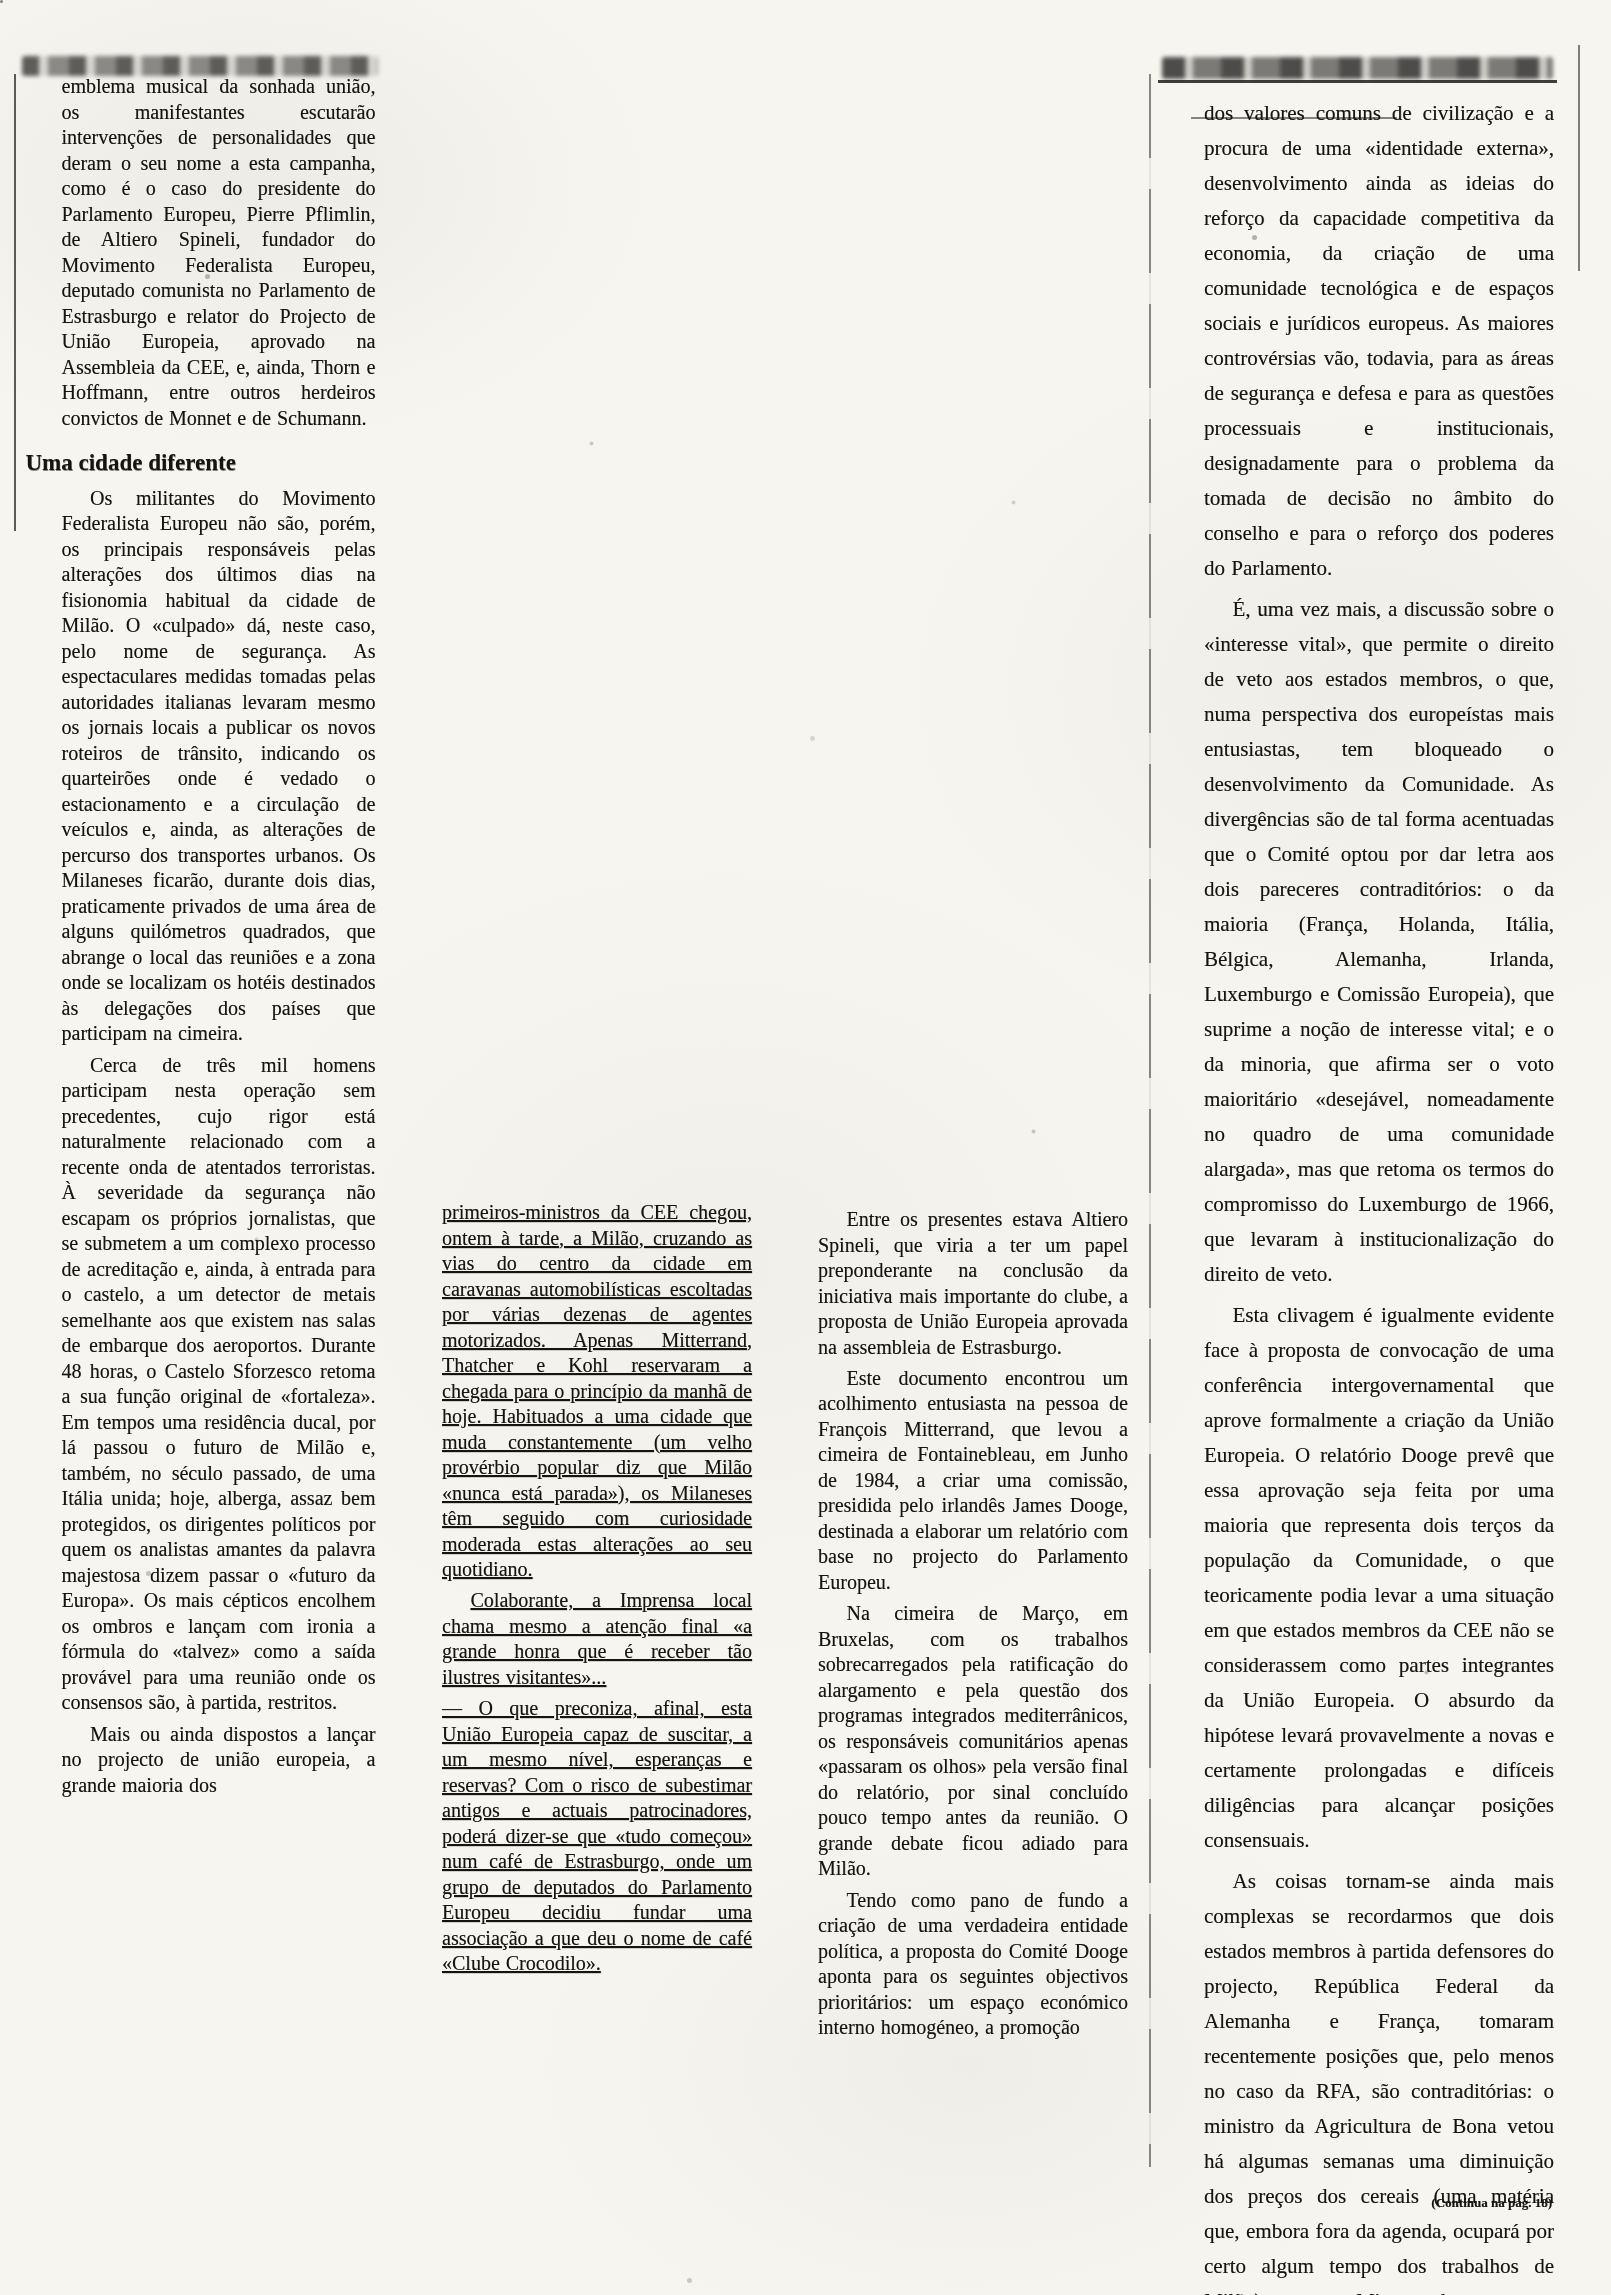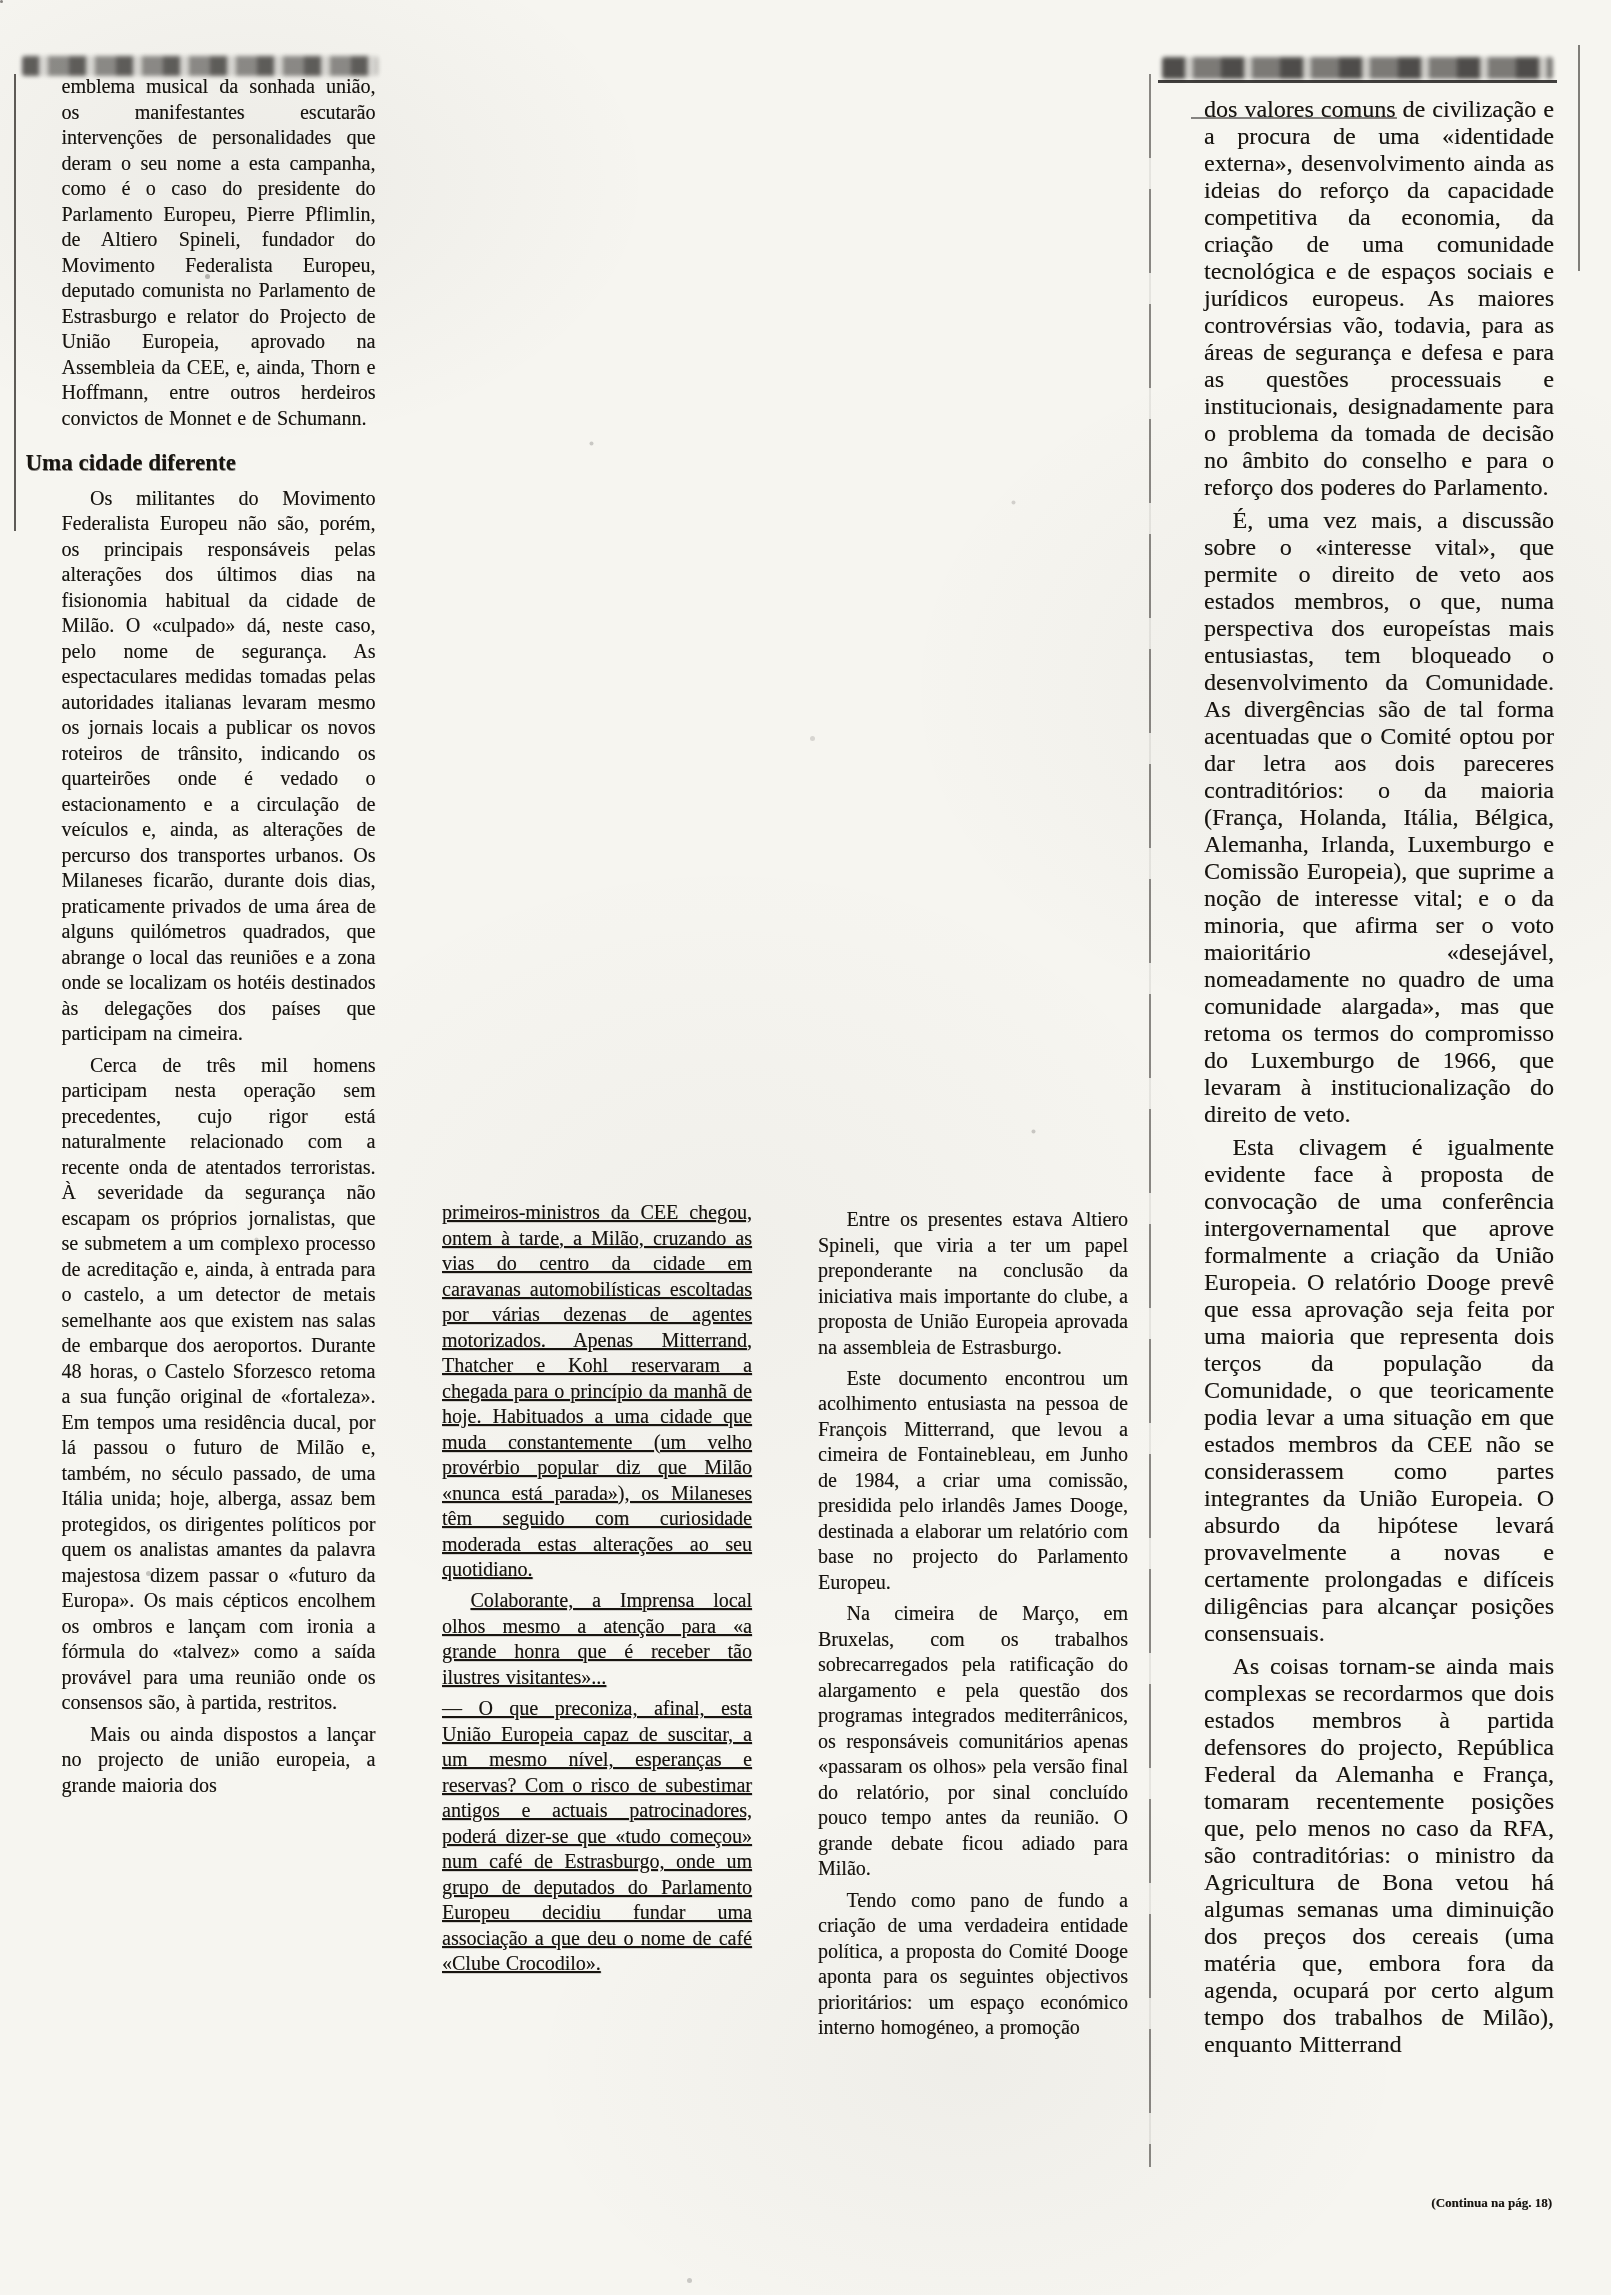--- a/index.html
+++ b/index.html
@@ -25,21 +25,21 @@
   .col p.noindent { text-indent:0; }
   .col h2 {
     font-size:23px; line-height:27.5px; font-weight:bold;
     margin:17.7px 0 9.8px 0; white-space:pre-line; text-align:left;
     text-shadow:0.4px 0.5px 0.6px rgba(25,20,18,.5);
   }
   .col-left   { left:25.5px;   top:74px;  width:350px; }
   .col-middle { left:406px;  top:1200px; width:346px;text-decoration:underline; }
   .col-third  { left:782px; top:1207px; width:346px; }
   .col-right  { left:1168px; top:96px;  width:386px; }
-  .col-right p { font-size:24px; line-height:27px; }
+  .col-right p { font-size:21px; line-height:35px; }
 
   .continuation {
     position:absolute; left:1297px; top:2195px; width:255px;
     font-size:13px; font-weight:bold; text-align:right;
     text-shadow:0.3px 0.4px 0.5px rgba(25,20,18,.42);
   }
 
   .artifact { position:absolute; pointer-events:none; }
   .smudge-top-left {
     left:21.6px; top:56px; width:356px; height:19.7px; border-radius:2.9px;
@@ -94,21 +94,21 @@
 <div class="col col-left" lang="pt">
     <p class="noindent">emblema musical da sonhada união, os manifestantes escutarão intervenções de personalidades que deram o seu nome a esta campanha, como é o caso do presidente do Parlamento Europeu, Pierre Pflimlin, de Altiero Spineli, fundador do Movimento Federalista Europeu, deputado comunista no Parlamento de Estrasburgo e relator do Projecto de União Europeia, aprovado na Assembleia da CEE, e, ainda, Thorn e Hoffmann, entre outros herdeiros convictos de Monnet e de Schumann.</p>
     <h2>Uma cidade diferente</h2>
     <p>Os militantes do Movimento Federalista Europeu não são, porém, os principais responsáveis pelas alterações dos últimos dias na fisionomia habitual da cidade de Milão. O «culpado» dá, neste caso, pelo nome de segurança. As espectaculares medidas tomadas pelas autoridades italianas levaram mesmo os jornais locais a publicar os novos roteiros de trânsito, indicando os quarteirões onde é vedado o estacionamento e a circulação de veículos e, ainda, as alterações de percurso dos transportes urbanos. Os Milaneses ficarão, durante dois dias, praticamente privados de uma área de alguns quilómetros quadrados, que abrange o local das reuniões e a zona onde se localizam os hotéis destinados às delegações dos países que participam na cimeira.</p>
     <p>Cerca de três mil homens participam nesta operação sem precedentes, cujo rigor está naturalmente relacionado com a recente onda de atentados terroristas. À severidade da segurança não escapam os próprios jornalistas, que se submetem a um complexo processo de acreditação e, ainda, à entrada para o castelo, a um detector de metais semelhante aos que existem nas salas de embarque dos aeroportos. Durante 48 horas, o Castelo Sforzesco retoma a sua função original de «fortaleza». Em tempos uma residência ducal, por lá passou o futuro de Milão e, também, no século passado, de uma Itália unida; hoje, alberga, assaz bem protegidos, os dirigentes políticos por quem os analistas amantes da palavra majestosa dizem passar o «futuro da Europa». Os mais cépticos encolhem os ombros e lançam com ironia a fórmula do «talvez» como a saída provável para uma reunião onde os consensos são, à partida, restritos.</p>
     <p>Mais ou ainda dispostos a lançar no projecto de união europeia, a grande maioria dos</p>
   </div>
 
 <div class="col col-middle" lang="pt">
     <p class="noindent">primeiros-ministros da CEE chegou, ontem à tarde, a Milão, cruzando as vias do centro da cidade em caravanas automobilísticas escoltadas por várias dezenas de agentes motorizados. Apenas Mitterrand, Thatcher e Kohl reservaram a chegada para o princípio da manhã de hoje. Habituados a uma cidade que muda constantemente (um velho provérbio popular diz que Milão «nunca está parada»), os Milaneses têm seguido com curiosidade moderada estas alterações ao seu quotidiano.</p>
-    <p>Colaborante, a Imprensa local olhos mesmo a atenção para «a grande honra que é receber tão ilustres visitantes»...</p>
+    <p>Colaborante, a Imprensa local chama mesmo a atenção final «a grande honra que é receber tão ilustres visitantes»...</p>
     <p class="noindent">— O que preconiza, afinal, esta União Europeia capaz de suscitar, a um mesmo nível, esperanças e reservas? Com o risco de subestimar antigos e actuais patrocinadores, poderá dizer-se que «tudo começou» num café de Estrasburgo, onde um grupo de deputados do Parlamento Europeu decidiu fundar uma associação a que deu o nome de café «Clube Crocodilo».</p>
   </div>
 
 <div class="col col-third" lang="pt">
     <p>Entre os presentes estava Altiero Spineli, que viria a ter um papel preponderante na conclusão da iniciativa mais importante do clube, a proposta de União Europeia aprovada na assembleia de Estrasburgo.</p>
     <p>Este documento encontrou um acolhimento entusiasta na pessoa de François Mitterrand, que levou a cimeira de Fontainebleau, em Junho de 1984, a criar uma comissão, presidida pelo irlandês James Dooge, destinada a elaborar um relatório com base no projecto do Parlamento Europeu.</p>
     <p>Na cimeira de Março, em Bruxelas, com os trabalhos sobrecarregados pela ratificação do alargamento e pela questão dos programas integrados mediterrânicos, os responsáveis comunitários apenas «passaram os olhos» pela versão final do relatório, por sinal concluído pouco tempo antes da reunião. O grande debate ficou adiado para Milão.</p>
     <p>Tendo como pano de fundo a criação de uma verdadeira entidade política, a proposta do Comité Dooge aponta para os seguintes objectivos prioritários: um espaço económico interno homogéneo, a promoção</p>
   </div>
 

